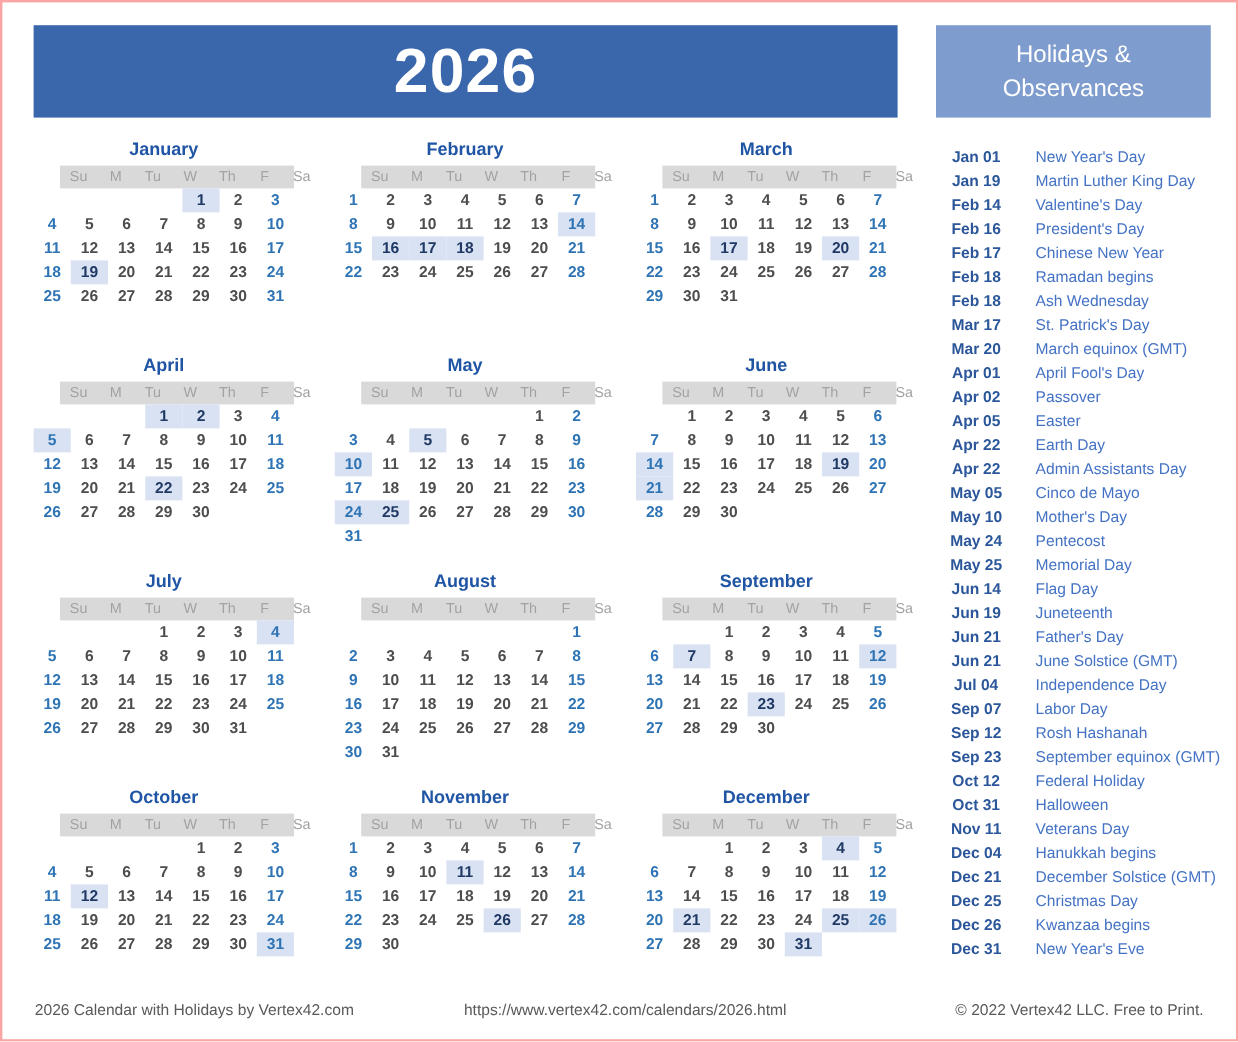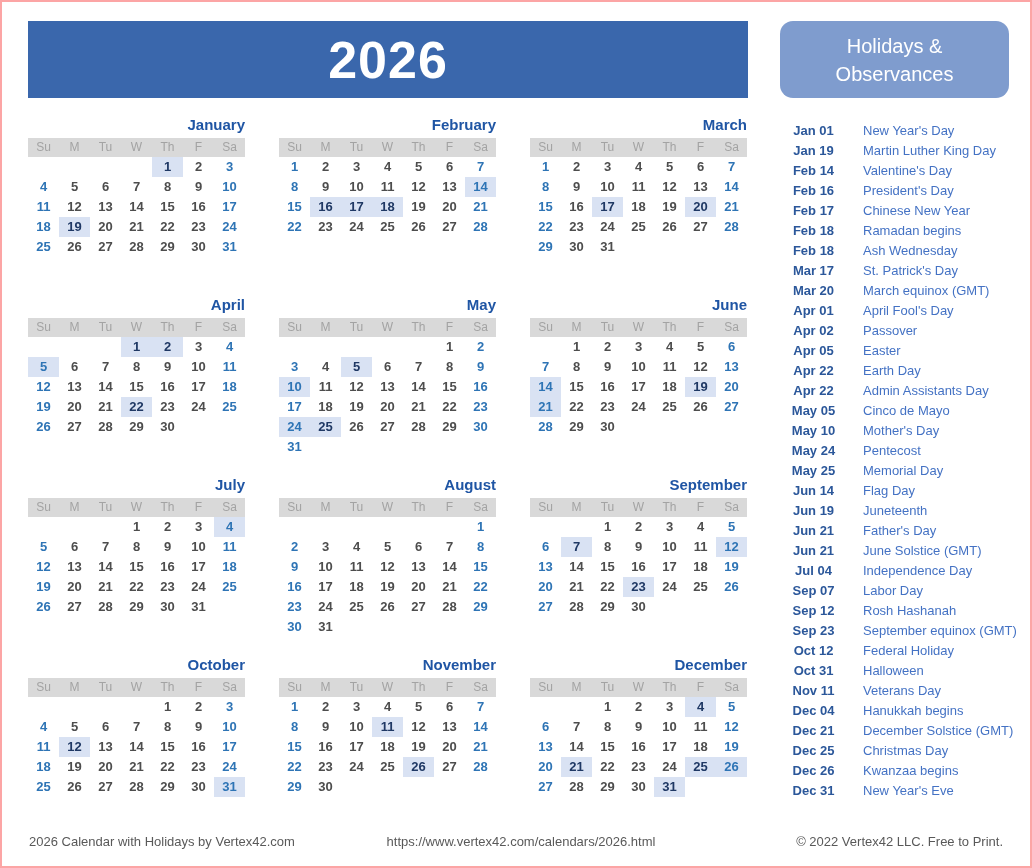--- a/index.html
+++ b/index.html
@@ -23,32 +23,32 @@
     font-family:Liberation Sans, sans-serif;
   }
   .main-banner{
     position:absolute;left:26px;top:19px;width:720px;height:77px;
     background:var(--banner-bg);display:flex;align-items:center;justify-content:center;
   }
   .year{color:#fff;font-size:52px;font-weight:bold;letter-spacing:1px;}
   .holiday-banner{
     position:absolute;left:778px;top:19px;width:229px;height:77px;box-sizing:border-box;
     background:var(--holiday-banner-bg);color:#fff;font-size:20px;line-height:1.4;
-    display:flex;align-items:center;justify-content:center;text-align:center;padding:0 26px;border-radius:13px;
+    display:flex;align-items:center;justify-content:center;text-align:center;padding:0 26px;
   }
   .months{
     position:absolute;left:26px;top:112px;
     display:grid;grid-template-columns:repeat(3,217px);column-gap:34px;grid-auto-rows:180px;
   }
   .month{width:217px;}
   .month-title{
-    text-align:right;font-weight:bold;font-size:15px;color:var(--month-title);
+    text-align:center;font-weight:bold;font-size:15px;color:var(--month-title);
     height:22px;line-height:22px;margin-bottom:2px;
   }
-  .dow-row{display:grid;grid-template-columns:repeat(7,31px);background:var(--dow-bg);height:19px;}
+  .dow-row{display:grid;grid-template-columns:repeat(7,31px);background:var(--dow-bg);height:19px;margin-left:22px;}
   .dow-cell{text-align:center;line-height:19px;font-size:12px;color:var(--dow-text);}
   .dates{display:grid;grid-template-columns:repeat(7,31px);grid-auto-rows:20px;}
   .date-cell{
     text-align:center;line-height:20px;font-size:13px;font-weight:bold;
     color:var(--weekday-number);
   }
   .date-cell.weekend{color:var(--weekend-number);}
   .date-cell.hl{background:var(--highlight-bg);color:var(--highlight-number);}
   .date-cell.hl.weekend{color:var(--weekend-number);}
   .holidays-panel{position:absolute;left:788px;top:119px;}

